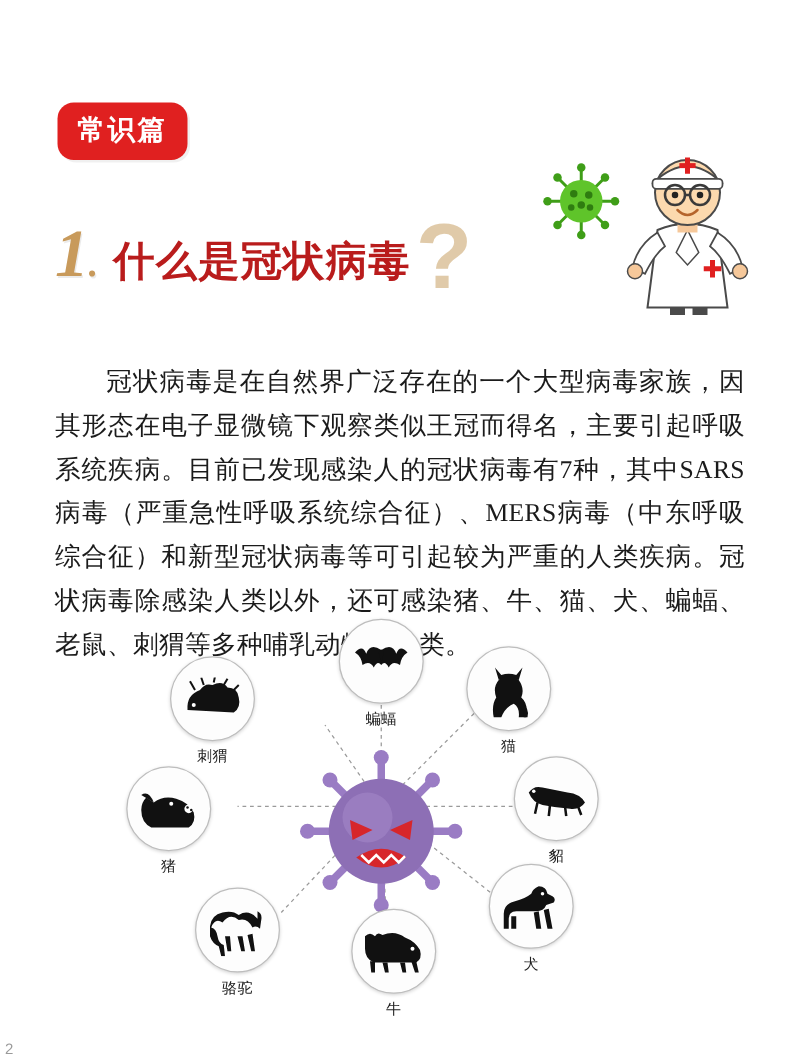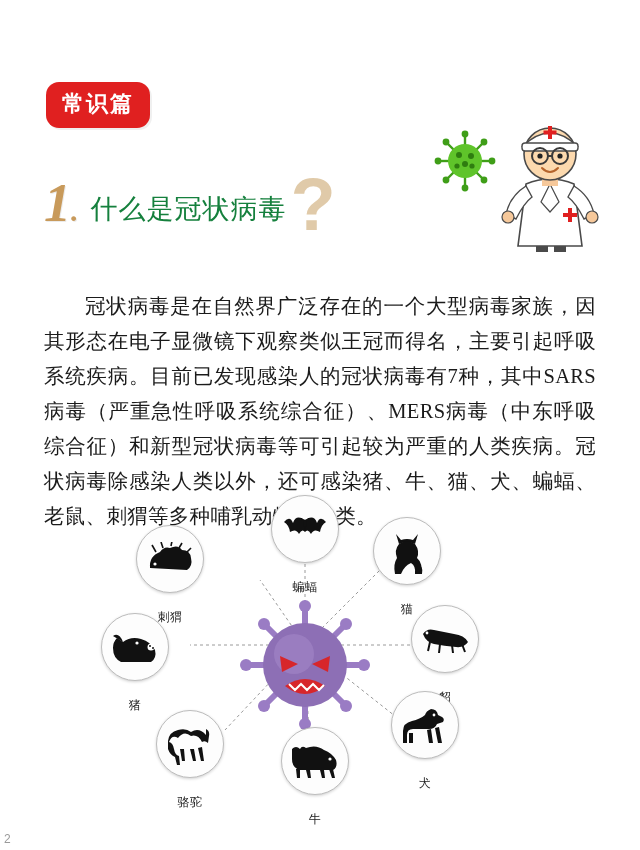--- a/index.html
+++ b/index.html
@@ -53,23 +53,23 @@
     color: #c89a5b;
     line-height: 1;
     margin-right: 12px;
     text-shadow: 1px 1px 0 rgba(0,0,0,0.08);
   }
   .num .dot {
     font-size: 30px;
   }
   .heading-text {
     font-family: "Liberation Sans", sans-serif;
-    font-weight: normal;
-    font-size: 27px;
-    color: #15803d;
+    font-weight: bold;
+    font-size: 33px;
+    color: #b91c1c;
     letter-spacing: 1px;
     position: relative;
     top: 6px;
   }
   .qmark {
     font-family: "Liberation Sans", sans-serif;
     font-weight: bold;
     font-size: 74px;
     color: #c8a063;
     opacity: .55;
@@ -141,21 +141,21 @@
     align-items: center;
     justify-content: center;
     margin: 0 auto;
     overflow: hidden;
   }
   .circle svg { display:block; }
   .node-label {
     font-family: Liberation Mono, monospace;
     font-size: 12px;
     color: #222;
-    margin-top: 16px;
+    margin-top: 4px;
     letter-spacing: .5px;
   }
   .virus-center {
     position: absolute;
     left: 140px;
     top: 105px;
     width: 130px;
     height: 130px;
   }
   .links {

